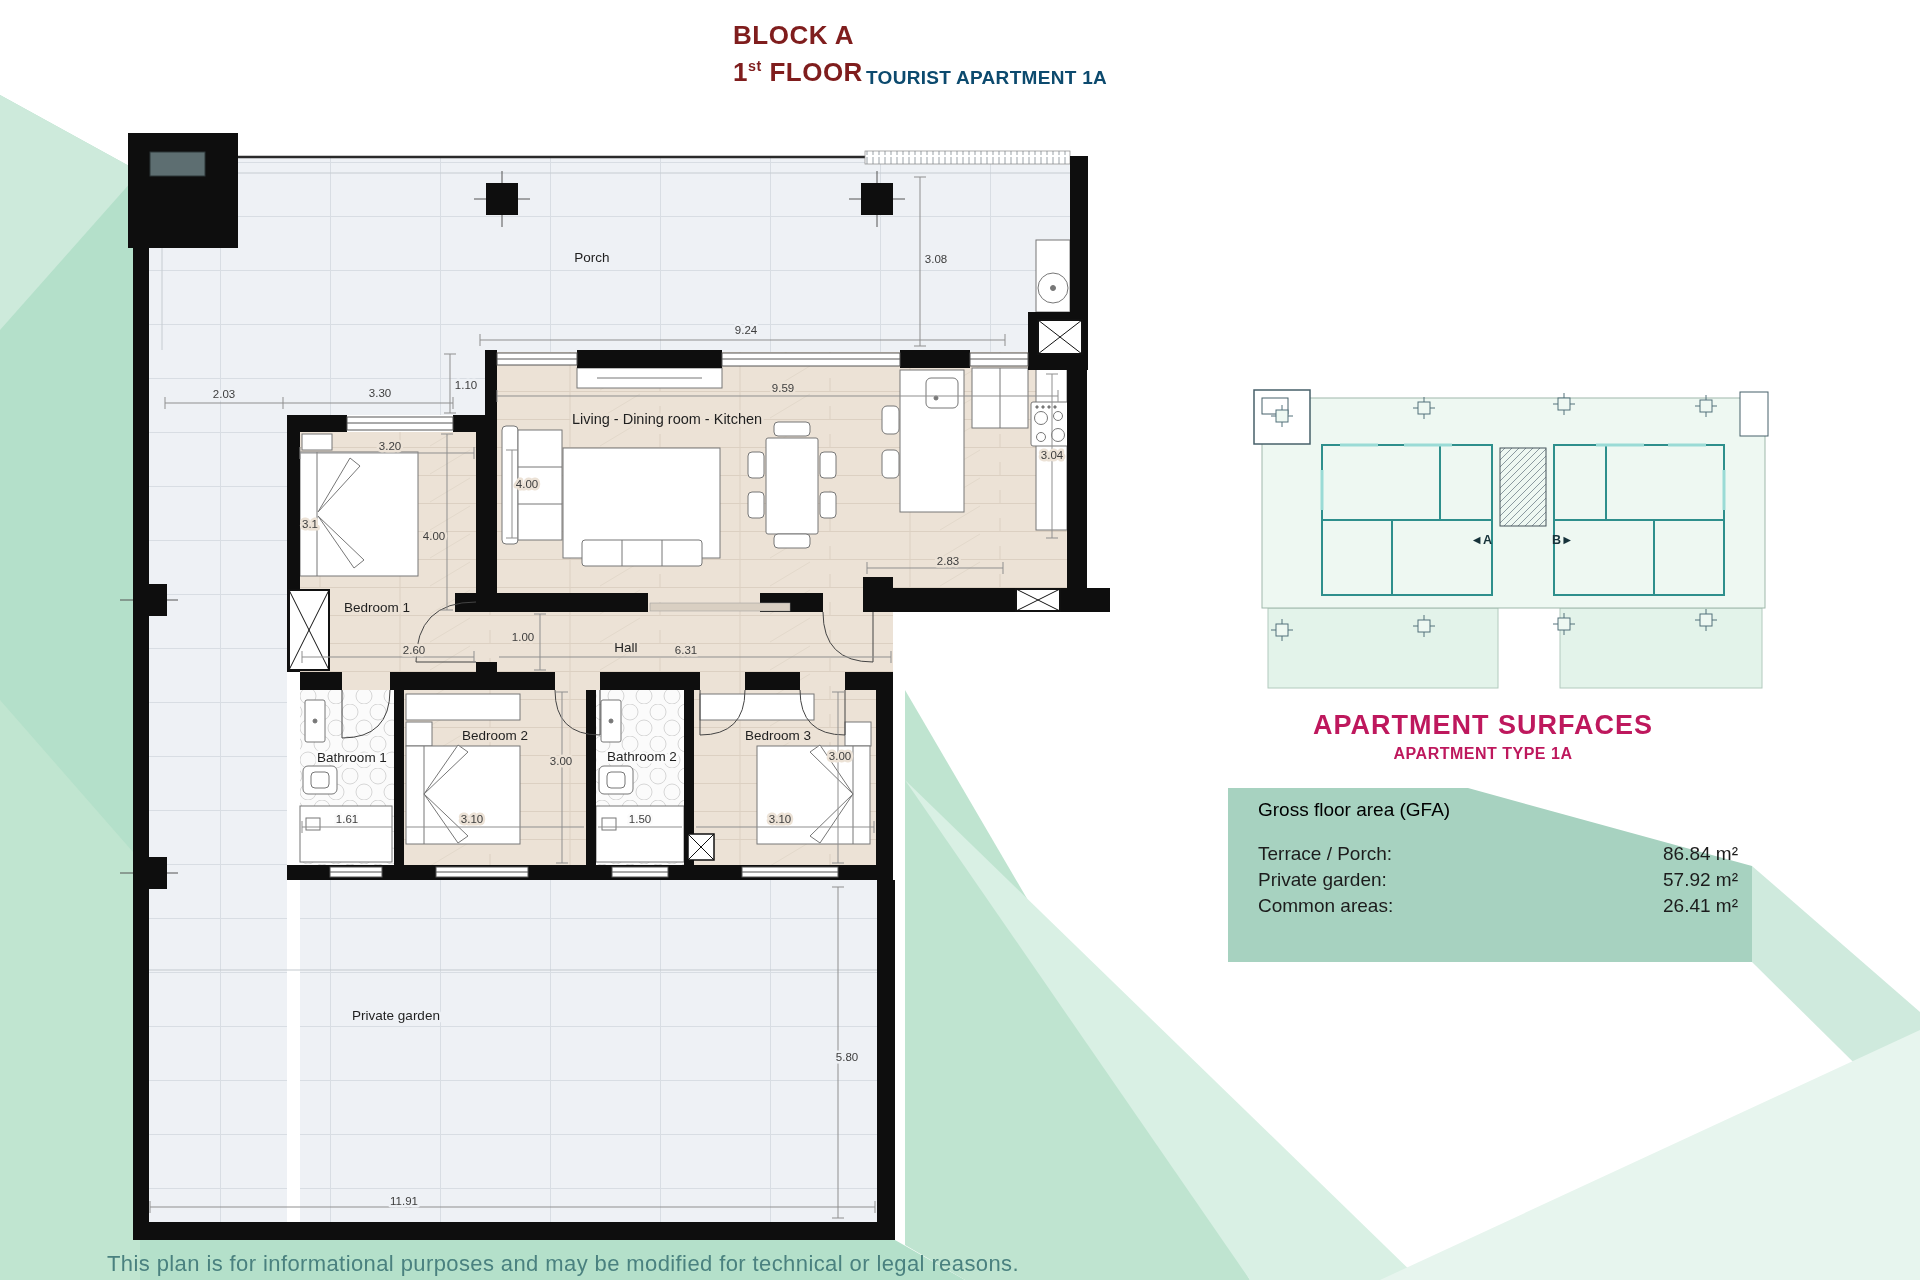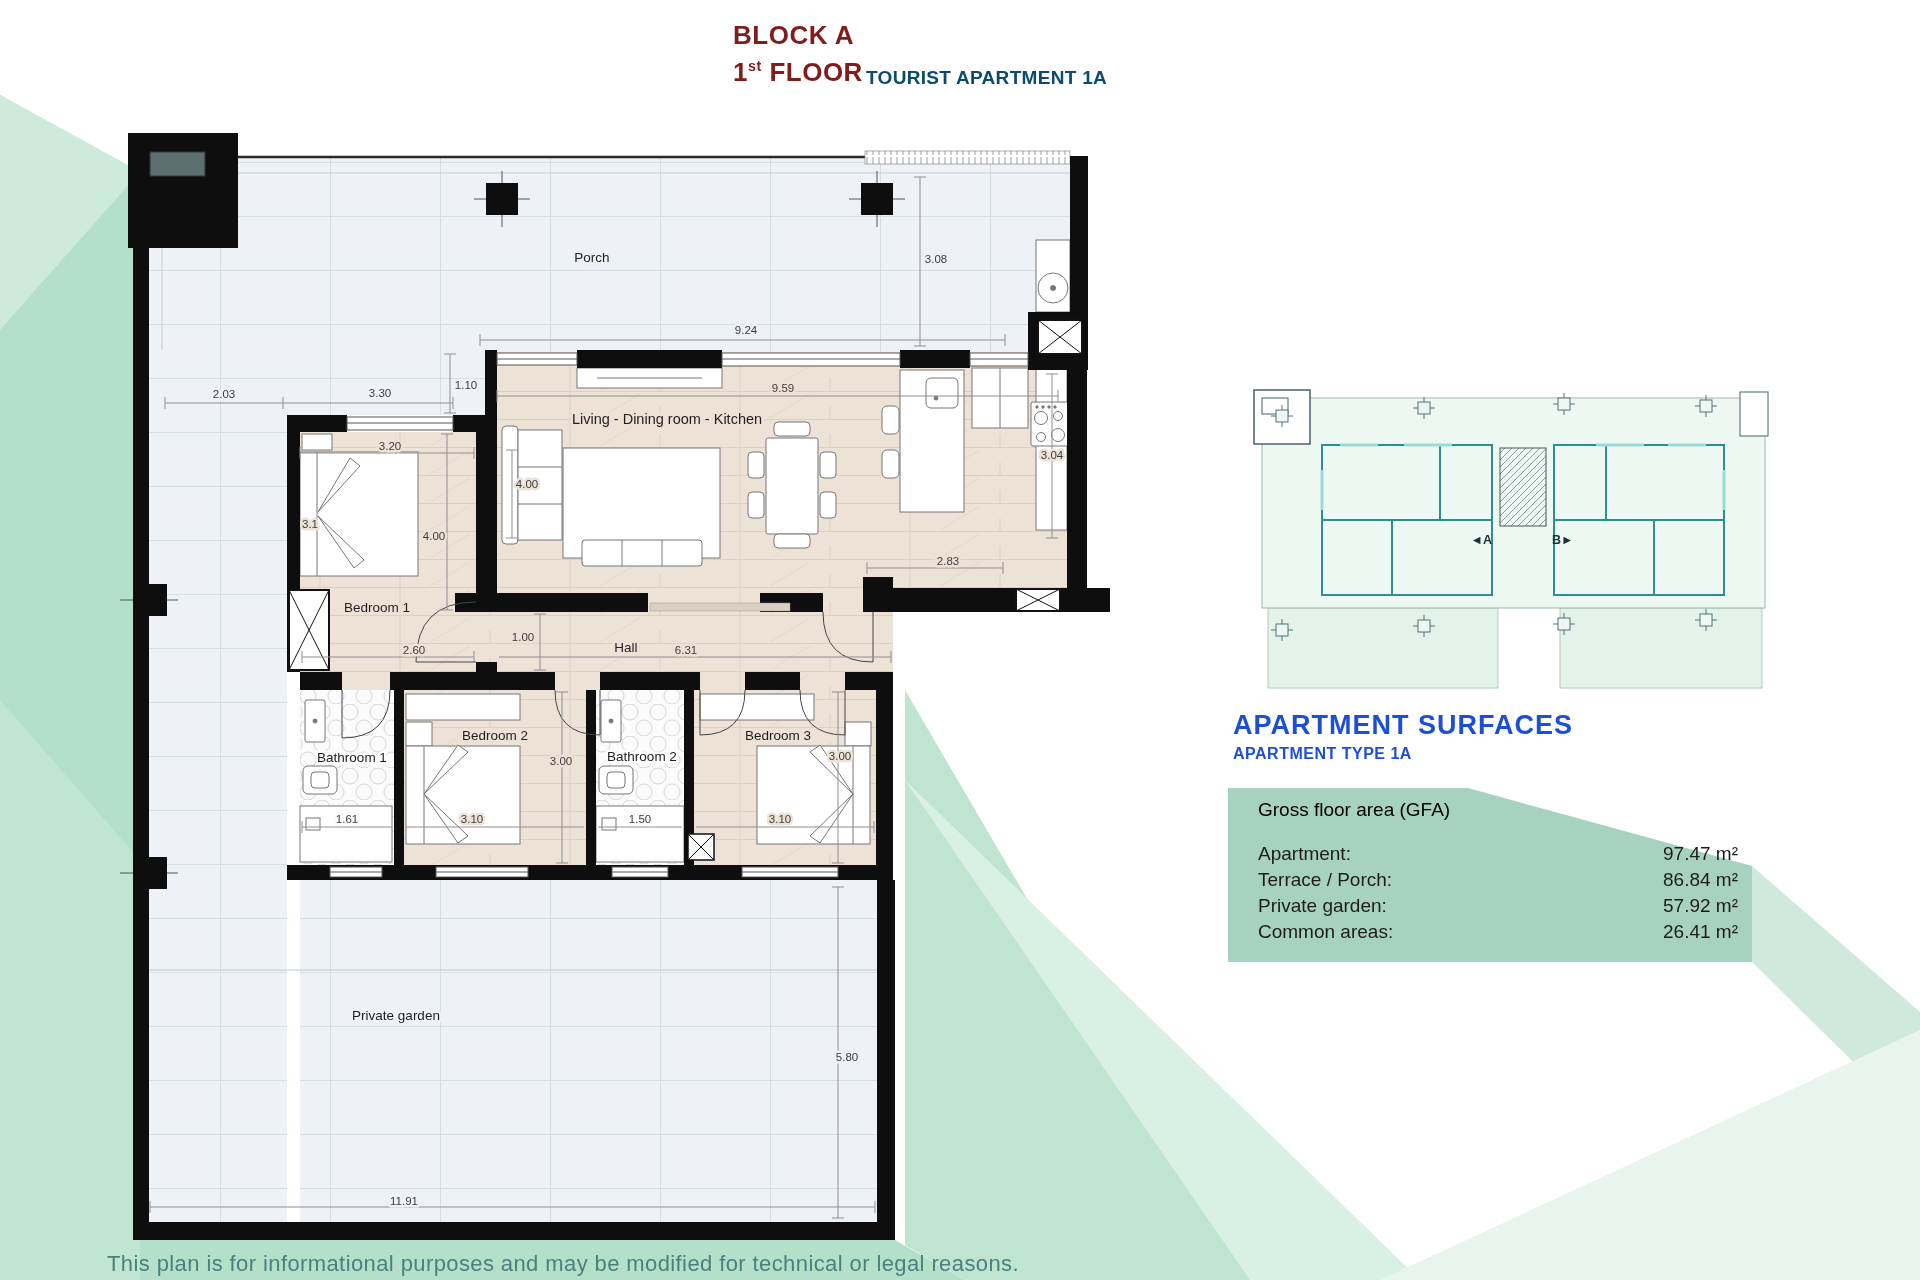--- a/index.html
+++ b/index.html
@@ -11,21 +11,21 @@
   .rl-big{font-size:14.5px;}
   .hW{stroke:#ece2d6;stroke-width:5;}
   .hT{stroke:#eef1f5;stroke-width:5;}
   .hH{stroke:#fbfbfb;stroke-width:5;}
   .dim{font-size:11.5px;fill:#3d3d3d;text-anchor:middle;paint-order:stroke;stroke-linejoin:round;}
   .ovlabel{font-size:12.5px;font-weight:bold;fill:#16323a;}
   .overlay{position:absolute;z-index:3;}
   #title-block{left:733px;top:20px;color:#7f1d1d;font-weight:bold;font-size:26px;line-height:31px;letter-spacing:0.5px;}
   #title-block sup{font-size:0.55em;}
   #subtitle{left:866px;top:67px;color:#0c4a6e;font-weight:bold;font-size:19px;letter-spacing:0.3px;}
-  #surf-head{left:1233px;top:710px;width:500px;text-align:left;color:#1d4ed8;}
+  #surf-head{left:1233px;top:710px;width:500px;text-align:center;color:#be185d;}
   #surf-head .h1{font-size:27px;font-weight:bold;letter-spacing:1px;}
   #surf-head .h2{font-size:16px;font-weight:bold;margin-top:4px;letter-spacing:0.5px;}
   #gfa-label{left:1258px;top:799px;font-size:19px;color:#000000;}
   #surf-rows{left:1258px;top:841px;width:480px;font-size:19px;color:#1c1c1c;}
   .srow{display:flex;justify-content:space-between;height:26px;line-height:26px;}
   #disclaimer{left:107px;top:1251px;font-size:22px;color:#4a817f;letter-spacing:0.4px;}
 </style>
 </head>
 <body>
 
@@ -361,24 +361,20 @@
 <div class="overlay" id="subtitle">TOURIST APARTMENT 1A</div>
 
 <div class="overlay" id="surf-head">
   <div class="h1">APARTMENT SURFACES</div>
   <div class="h2">APARTMENT TYPE 1A</div>
 </div>
 
 <div class="overlay" id="gfa-label">Gross floor area (GFA)</div>
 <div class="overlay" id="surf-rows">
   <div class="srow">
-    <span>Apartment:</span>
-    <span>97.47 m²</span>
-  </div>
-  <div class="srow">
     <span>Terrace / Porch:</span>
     <span>86.84 m²</span>
   </div>
   <div class="srow">
     <span>Private garden:</span>
     <span>57.92 m²</span>
   </div>
   <div class="srow">
     <span>Common areas:</span>
     <span>26.41 m²</span>

